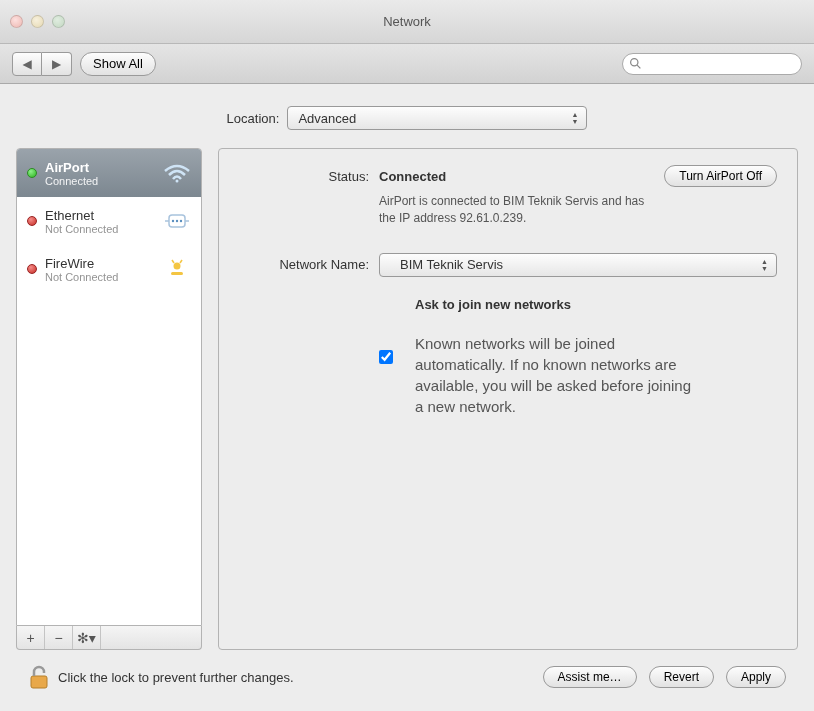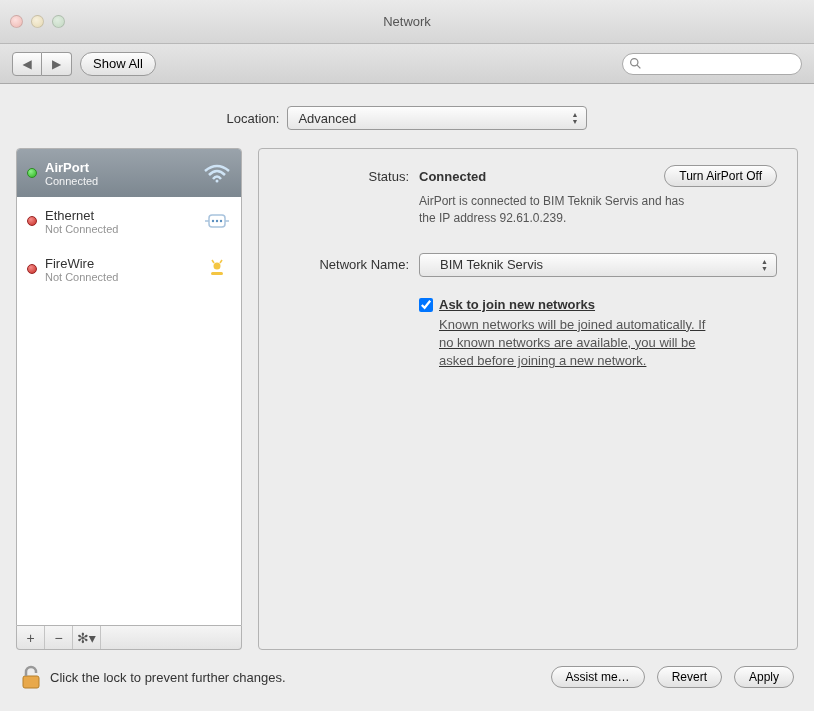--- a/index.html
+++ b/index.html
@@ -122,21 +122,21 @@
   
   .main {
     display: flex;
     padding: 0 16px;
     gap: 16px;
     height: 502px;
   }
 
   
   .sidebar {
-    width: 226px;
+    width: 186px;
     display: flex;
     flex-direction: column;
   }
   .service-list {
     flex: 1;
     background: #fff;
     border: 1px solid #b3b3b3;
     border-radius: 4px 4px 0 0;
     overflow: hidden;
   }
@@ -231,51 +231,50 @@
   .select-wide .stepper {
     margin-left: auto;
     display: flex;
     flex-direction: column;
     font-size: 7px;
     line-height: 7px;
     color: #555;
   }
   .checkbox-row {
     display: flex;
-    align-items: flex-start;
-    gap: 6px;
+    align-items: center;
+    gap: 22px;
     font-size: 13px;
     font-weight: bold;
-    text-decoration: underline;
   }
   .checkbox-desc {
-    font-size: 13px;
+    font-size: 15px;
     color: #555;
     font-weight: normal;
-    margin-top: 4px;
+    margin-top: 21px;
     line-height: 1.4;
     max-width: 280px;
   }
   .help-btn {
     width: 22px; height: 22px; border-radius: 50%;
     background: linear-gradient(#fdfdfd, #e2e2e2);
     border: 1px solid #999;
     font-size: 13px;
     cursor: pointer;
   }
   .detail-bottom {
     margin-top: auto;
     display: flex;
     align-items: center;
     gap: 10px;
   }
 
   
   .bottombar {
-    padding: 14px 20px 0;
+    padding: 14px 28px 0;
     display: flex;
     align-items: center;
     gap: 8px;
   }
   .lock-icon { width: 22px; height: 26px; }
   .lock-text { font-size: 13px; color: #333; }
   .bottom-btns { margin-left: auto; display: flex; gap: 12px; }
 
   input[type=checkbox] {
     width: 14px; height: 14px;

